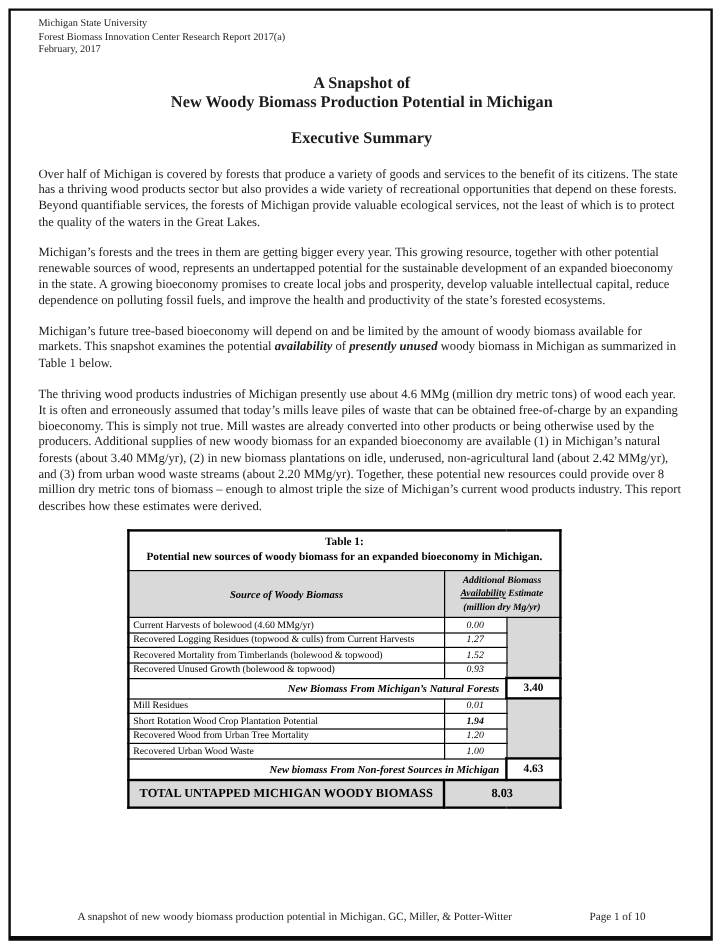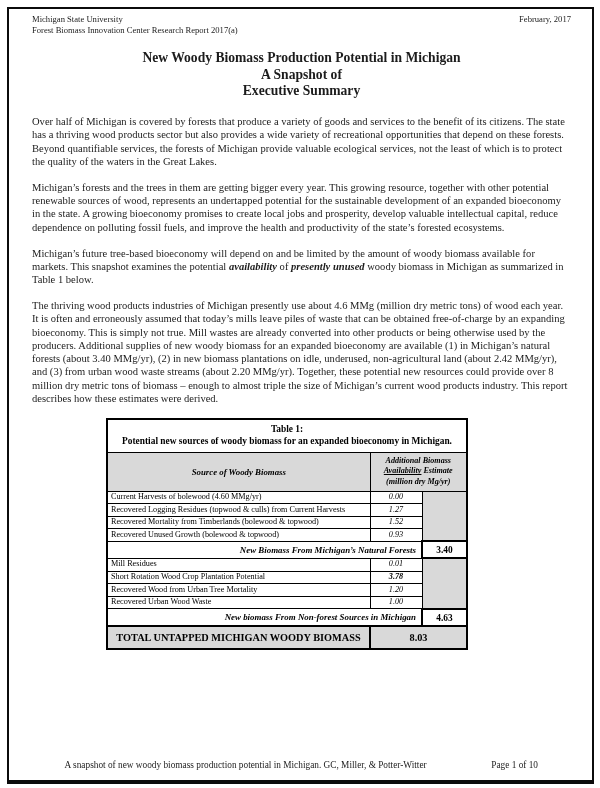--- a/index.html
+++ b/index.html
@@ -8,28 +8,28 @@
     font-family:"Liberation Serif", serif; color:#1c1c1c;
     -webkit-font-smoothing:antialiased;
   }
   .page-frame {
     position:absolute; top:7px; left:7px; right:6px; bottom:4px;
     border:2px solid #0b0b0b; border-bottom-width:4px;
     box-sizing:border-box; padding:5px 21px 0 23px; overflow:hidden;
   }
   
   .doc-header { display:flex; justify-content:space-between; align-items:flex-start;
-    font-size:8.6px; line-height:10.6px; }
+    font-size:8.6px; line-height:10.6px;flex-direction:column; }
   .doc-header .org div { white-space:nowrap; }
   .doc-header .date { white-space:nowrap; }
   
   .title-block { text-align:center; margin-top:15px; font-weight:bold;
     font-size:13.6px; line-height:16.5px; }
   .authors { text-align:center; font-style:italic; font-size:11px; margin-top:11px; }
-  .section-heading { text-align:center; font-weight:bold; font-size:13.6px; margin-top:0; }
+  .section-heading { text-align:center; font-weight:bold; font-size:13.6px; margin-top:13px; }
   
   .body-text { margin-top:16px; }
   .body-text p { margin:0 0 12.5px 0; font-size:10.55px; line-height:13.3px; text-align:left; }
   .em-bi { font-style:italic; font-weight:bold; }
   
   .t1 {
     border-collapse:collapse; table-layout:fixed; width:360px;
     margin:1px 0 0 74px;
     font-family:Liberation Serif, serif; color:#000000;
   }
@@ -66,22 +66,22 @@
 
   <div class="doc-header">
     <div class="org">
       <div>Michigan State University</div>
       <div>Forest Biomass Innovation Center Research Report 2017(a)</div>
     </div>
     <div class="date">February, 2017</div>
   </div>
 
   <div class="title-block">
+    <div>A Snapshot of</div>
     <div>New Woody Biomass Production Potential in Michigan</div>
-    <div>A Snapshot of</div>
   </div>
 
 
   <div class="section-heading">Executive Summary</div>
 
   <div class="body-text">
     <p>Over half of Michigan is covered by forests that produce a variety of goods and services to the benefit of its citizens. The state has a thriving wood products sector but also provides a wide variety of recreational opportunities that depend on these forests. Beyond quantifiable services, the forests of Michigan provide valuable ecological services, not the least of which is to protect the quality of the waters in the Great Lakes.</p>
     <p>Michigan’s forests and the trees in them are getting bigger every year. This growing resource, together with other potential renewable sources of wood, represents an undertapped potential for the sustainable development of an expanded bioeconomy in the state. A growing bioeconomy promises to create local jobs and prosperity, develop valuable intellectual capital, reduce dependence on polluting fossil fuels, and improve the health and productivity of the state’s forested ecosystems.</p>
     <p><span>Michigan’s future tree-based bioeconomy will depend on and be limited by the amount of woody biomass available for markets. This snapshot examines the potential </span><span class="em-bi">availability</span><span> of </span><span class="em-bi">presently unused</span><span> woody biomass in Michigan as summarized in Table 1 below.</span></p>
     <p>The thriving wood products industries of Michigan presently use about 4.6 MMg (million dry metric tons) of wood each year.  It is often and erroneously assumed that today’s mills leave piles of waste that can be obtained free-of-charge by an expanding bioeconomy. This is simply not true. Mill wastes are already converted into other products or being otherwise used by the producers. Additional supplies of new woody biomass for an expanded bioeconomy are available (1) in Michigan’s natural forests (about 3.40 MMg/yr), (2) in new biomass plantations on idle, underused, non-agricultural land (about 2.42 MMg/yr), and (3) from urban wood waste streams (about 2.20 MMg/yr). Together, these potential new resources could provide over 8 million dry metric tons of biomass – enough to almost triple the size of Michigan’s current wood products industry. This report describes how these estimates were derived.</p>
@@ -132,21 +132,21 @@
         <td class="sub-val">3.40</td>
       </tr>
 
       <tr class="t-data">
         <td class="src">Mill Residues</td>
         <td class="val">0.01</td>
         <td class="gray-span" rowspan="4"></td>
       </tr>
       <tr class="t-data">
         <td class="src">Short Rotation Wood Crop Plantation Potential</td>
-        <td class="val bold">3.78</td>
+        <td class="val bold">1.94</td>
       </tr>
       <tr class="t-data">
         <td class="src">Recovered Wood from Urban Tree Mortality</td>
         <td class="val">1.20</td>
       </tr>
       <tr class="t-data">
         <td class="src">Recovered Urban Wood Waste</td>
         <td class="val">1.00</td>
       </tr>
 

